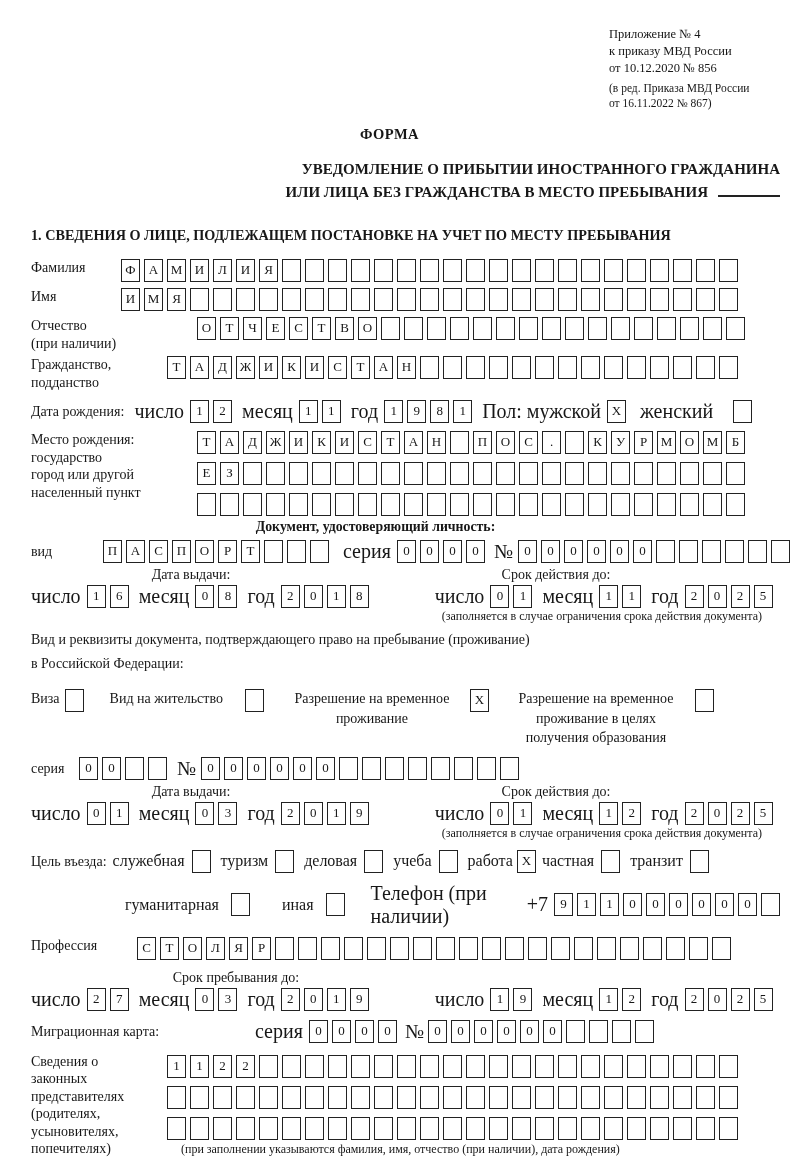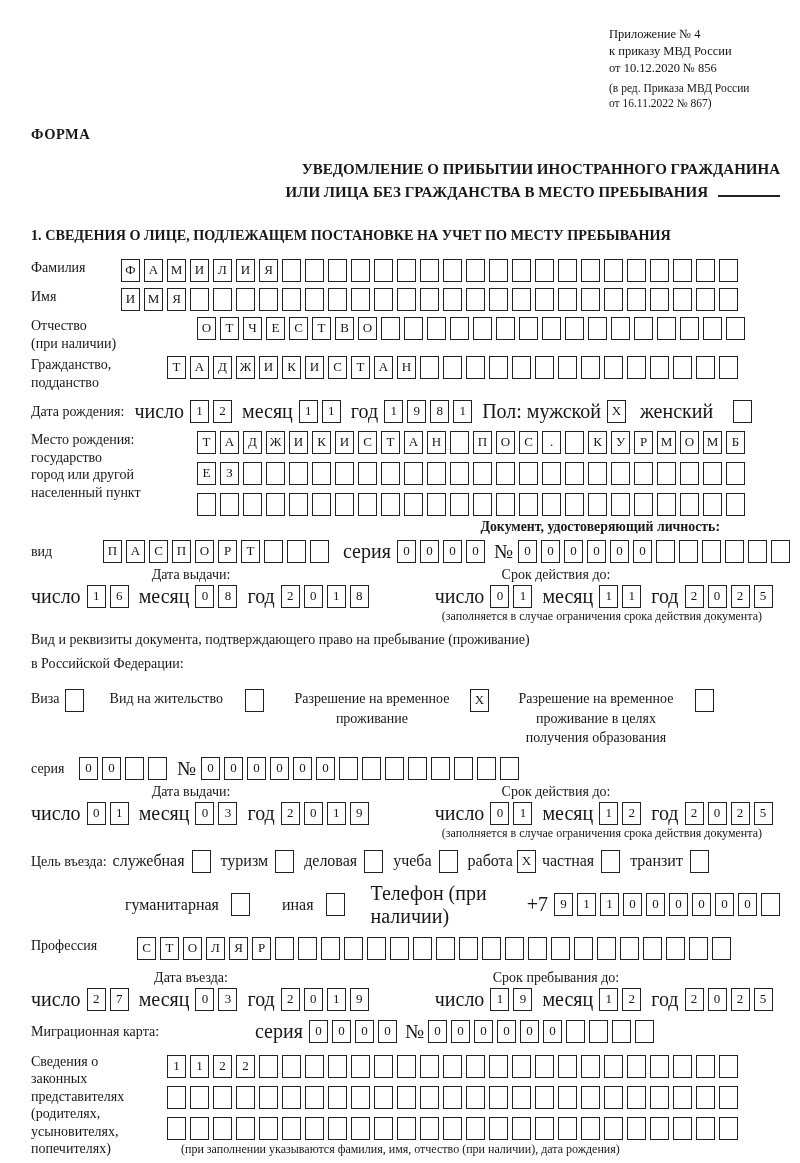--- a/index.html
+++ b/index.html
@@ -1,34 +1,34 @@
 <!DOCTYPE html>
 <html><head>
 <meta charset="utf-8">
 <style>
   html,body{margin:0;padding:0;background:#fff;}
   body{width:800px;height:1163px;font-family:"Liberation Serif","DejaVu Serif",serif;color:#171717;}
   .page{box-sizing:border-box;width:800px;height:1163px;padding:26px 20px 8px 31px;overflow:hidden;position:relative;}
   .appendix{margin-left:578px;font-size:12.5px;line-height:1.35;}
   .appendix .amend{font-size:11.5px;}
   .appendix .gap{height:4px;}
-  .forma{text-align:left;margin:14px 32px 0 0;font-weight:bold;font-size:14.5px;letter-spacing:.5px;}
+  .forma{text-align:center;margin:14px 32px 0 0;font-weight:bold;font-size:14.5px;letter-spacing:.5px;}
   .title{text-align:right;font-weight:bold;font-size:15px;line-height:1.55;margin-top:15px;}
   .blank-line{display:inline-block;width:62px;border-bottom:2px solid #222;margin-left:10px;vertical-align:baseline;}
   .sec-heading{font-weight:bold;font-size:14.2px;margin-top:23px;margin-bottom:15px;}
   .row{display:flex;align-items:flex-start;margin-bottom:6px;}
   .rowc{display:flex;align-items:center;margin-bottom:6px;}
   .lbl{font-size:14px;line-height:1.25;flex:none;}
   .sm{font-size:12px;}
   .cells{display:flex;gap:4px;flex:none;}
   .cell{flex:none;width:19px;height:23px;border:1.6px solid #222;box-sizing:border-box;text-align:center;font-size:13px;line-height:20px;background:#fff;}
   .w90{width:90px}.w166{width:166px}.w136{width:136px}.w106{width:106px}
   .stack>.cells{margin-bottom:8px;}
   .stack>.cells:last-child{margin-bottom:0;}
-  .doc-head{text-align:right;font-weight:bold;font-size:13.8px;margin:3px 60px 5px 0;}
+  .doc-head{text-align:center;font-weight:bold;font-size:13.8px;margin:3px 60px 5px 0;}
   .dl{font-size:20px;margin:0 6px 0 10px;}
   .dl:first-child{margin-left:0;}
   .half-labels{display:flex;font-size:14px;margin-bottom:2px;}
   .note{font-size:12px;text-align:right;margin:1px 18px 7px 0;}
   .opt{display:flex;align-items:flex-start;}
   .opt .opt-label{font-size:14px;text-align:center;line-height:1.4;}
   .opt .cell{margin-left:8px;}
   .inline-opt{display:flex;align-items:center;}
   .inline-opt .cell{margin-left:7px;}
 </style>
@@ -562,21 +562,20 @@
         <span class="cell"></span>
         <span class="cell"></span>
         <span class="cell"></span>
         <span class="cell"></span>
         <span class="cell"></span>
         <span class="cell"></span>
       </div>
   </div>
 
   <div class="half-labels">
-    <div style="width:320px;text-align:center">Дата въезда:</div>
     <div style="width:330px;text-align:center;margin-left:40px">Срок пребывания до:</div>
   </div>
 
   <div class="rowc" style="margin-bottom:9px">
     <span class="dl">число</span>
     <span class="cells">
         <span class="cell">2</span>
         <span class="cell">7</span>
       </span>
     <span class="dl">месяц</span>

